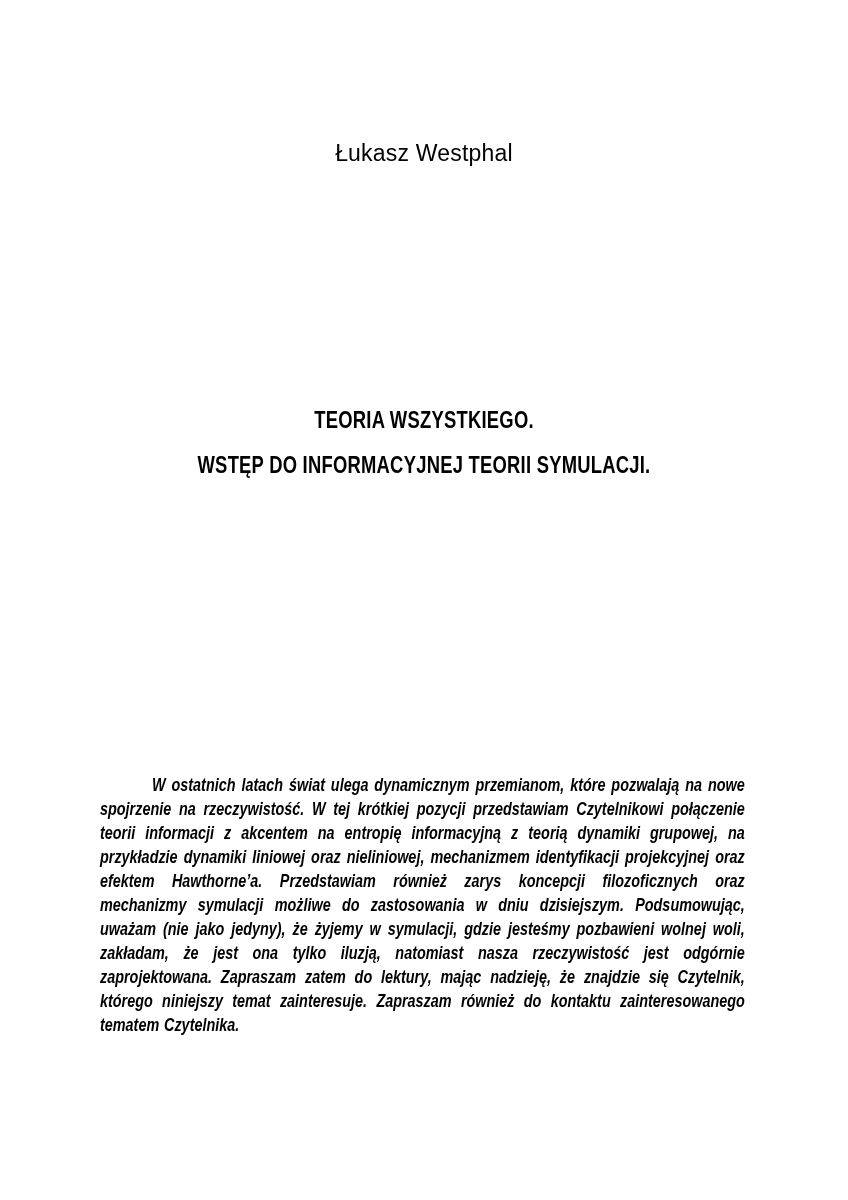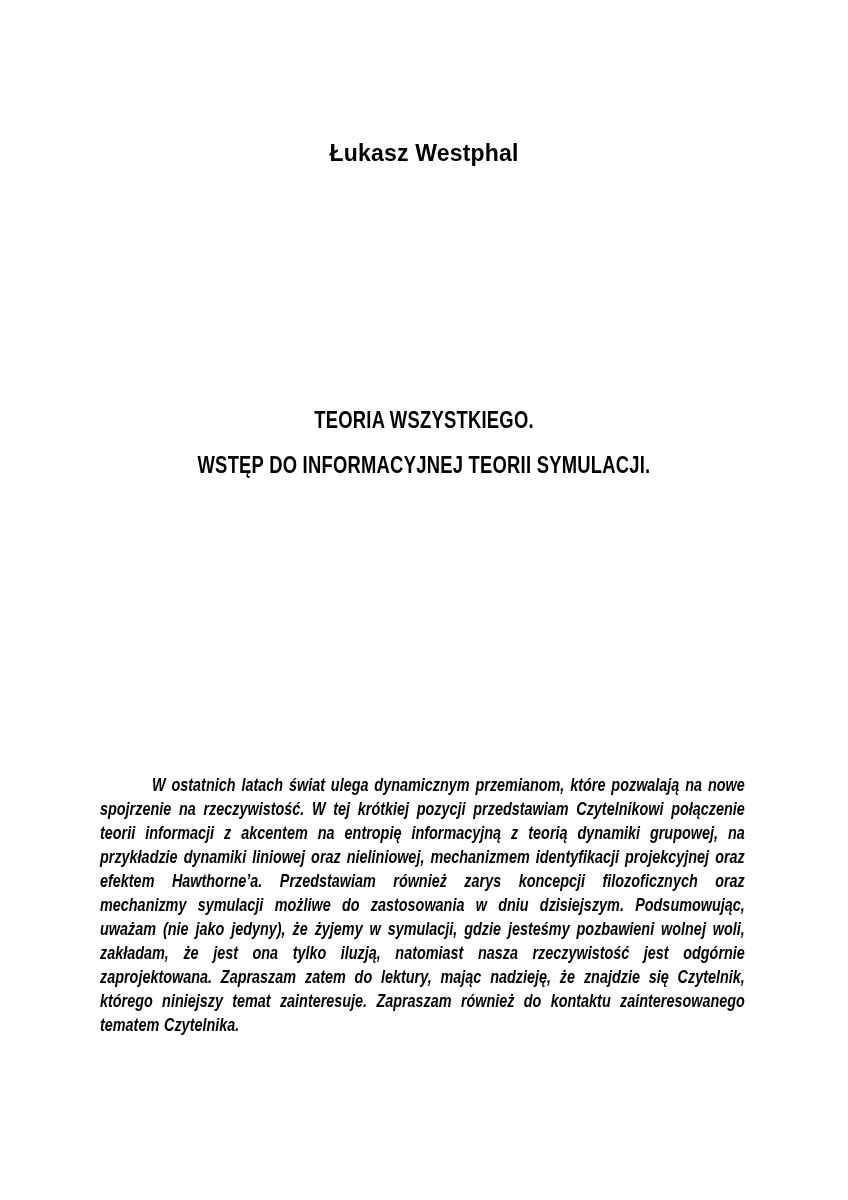--- a/index.html
+++ b/index.html
@@ -17,21 +17,21 @@
     overflow: hidden;
     font-family: "Liberation Sans", "DejaVu Sans", sans-serif;
   }
   
   .author {
     position: absolute;
     top: 140px;
     left: 0;
     width: 848px;
     text-align: center;
-    font-weight: bold;
+    font-weight: normal;
     font-size: 23px;
     line-height: 27px;
     letter-spacing: 0.2px;
   }
   
   .condensed {
     transform: scaleX(0.8);
     transform-origin: 0 0;
   }
   .title-block {

